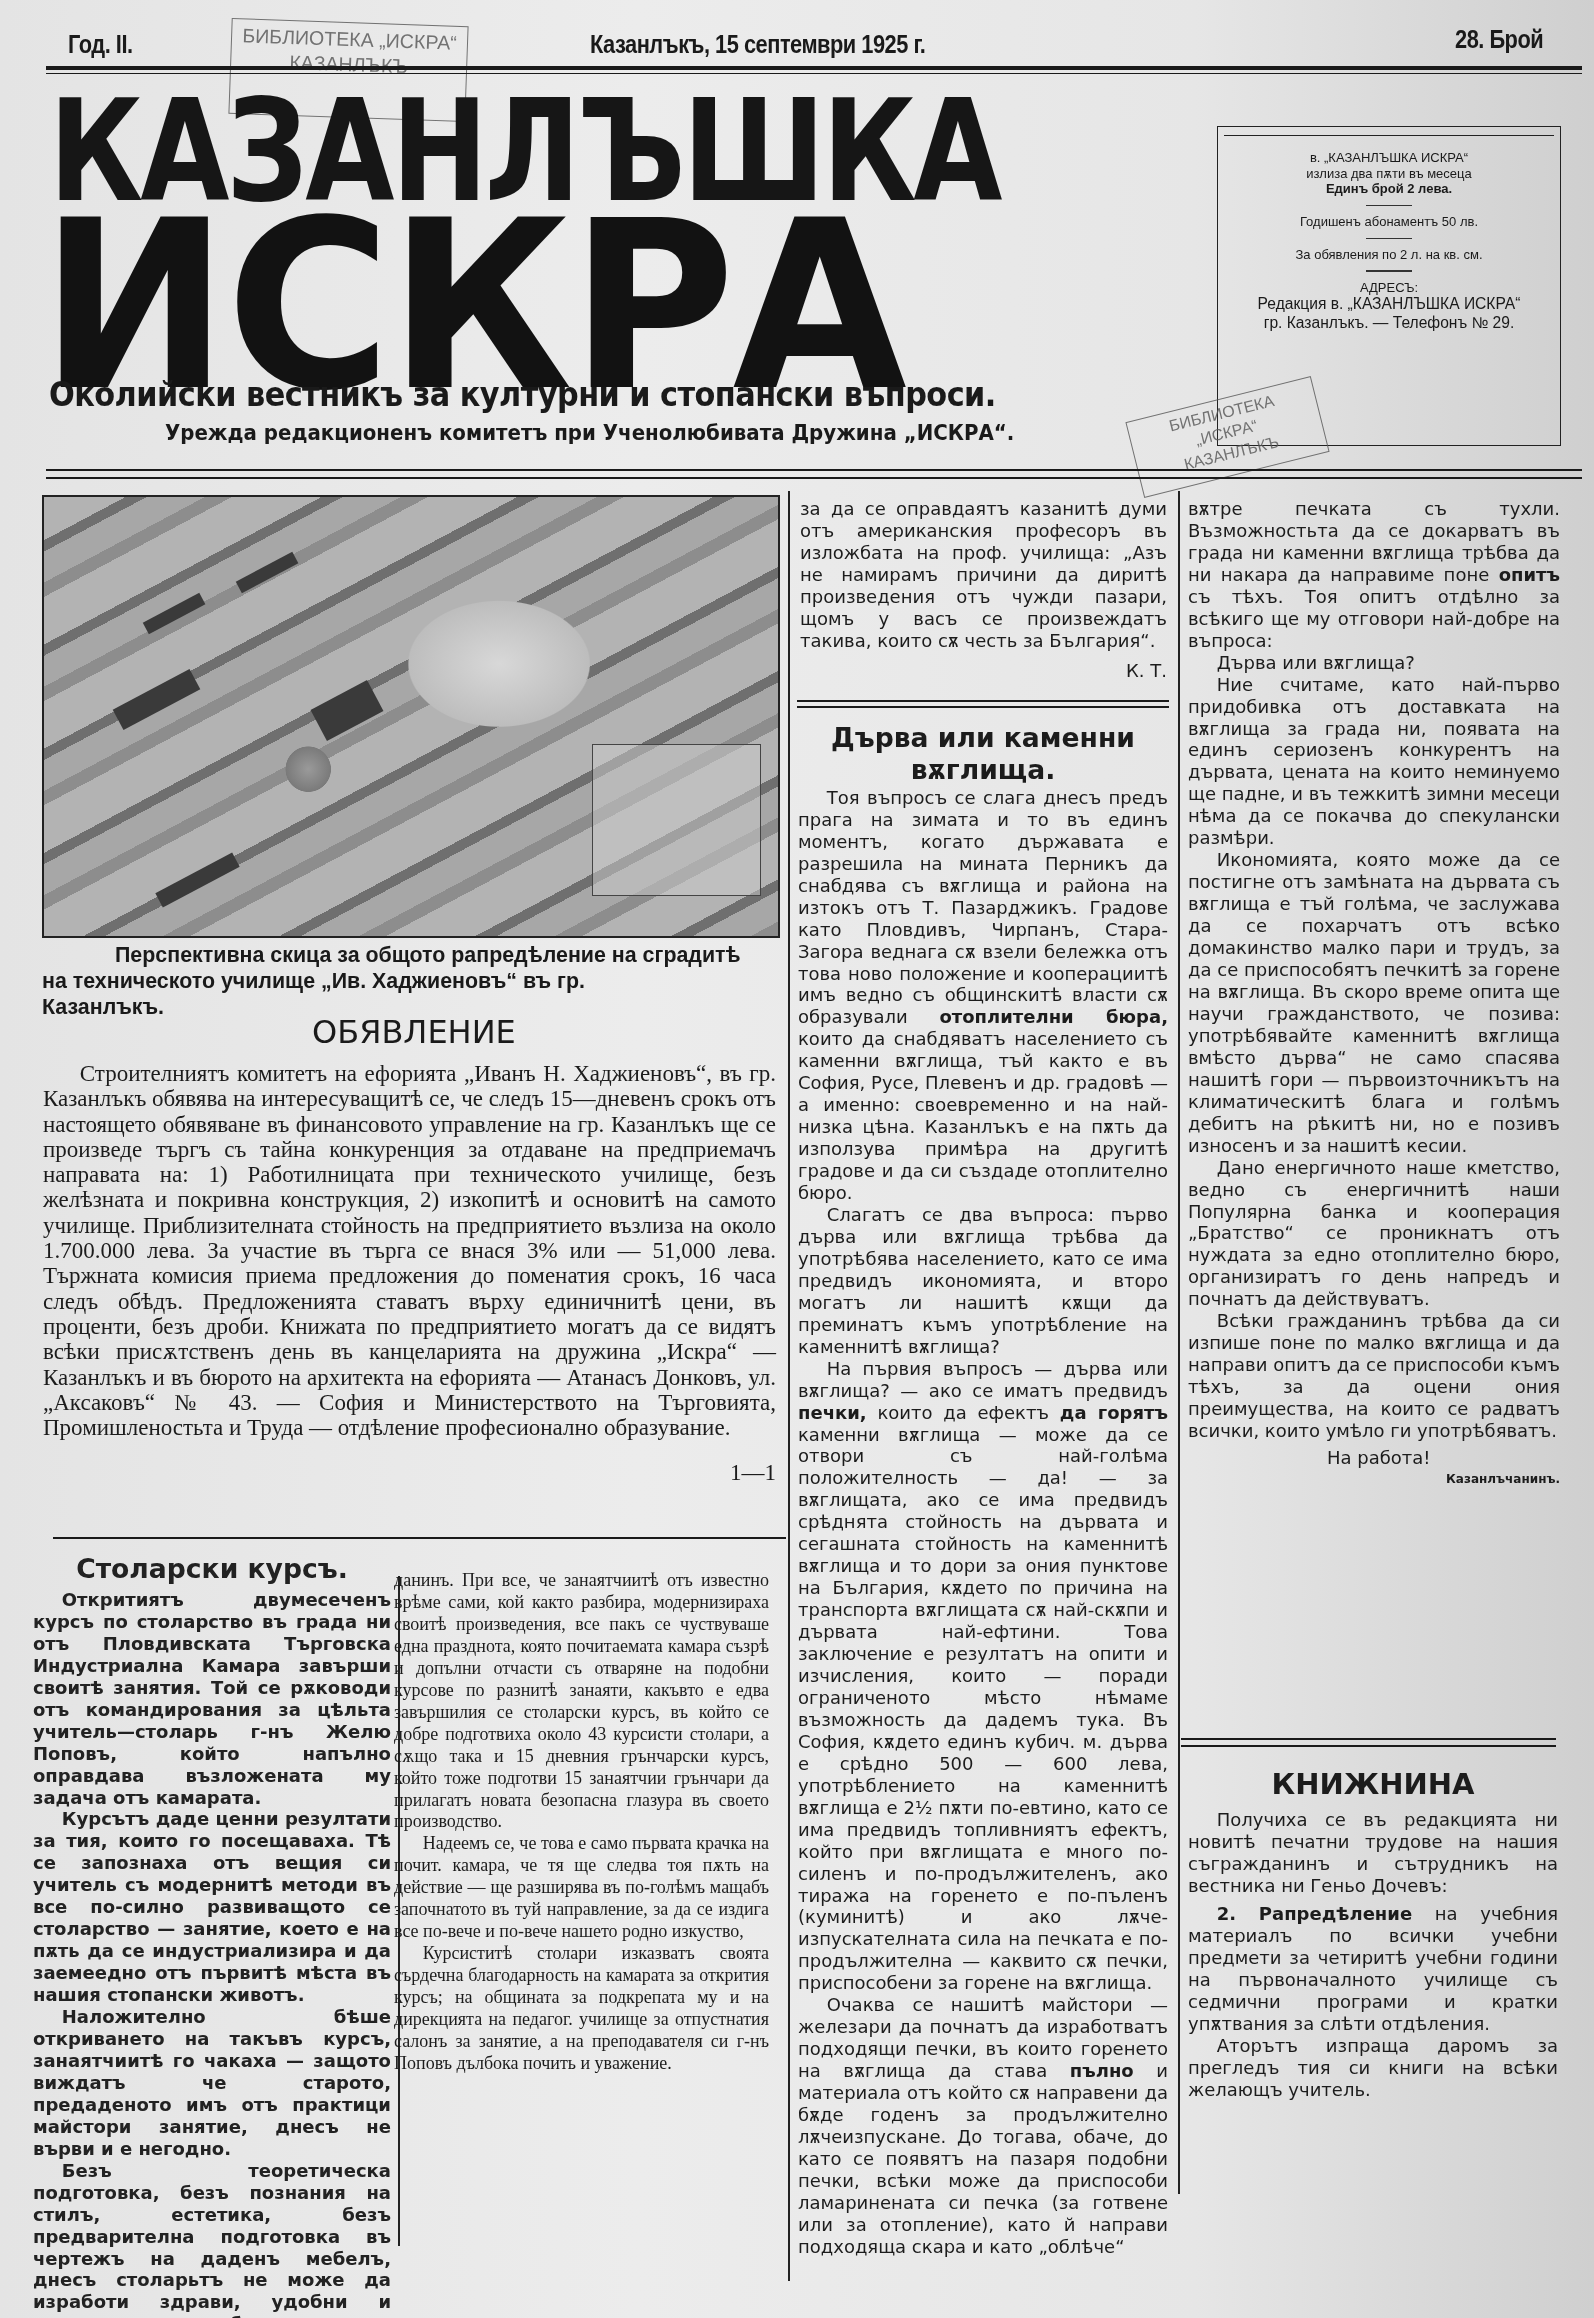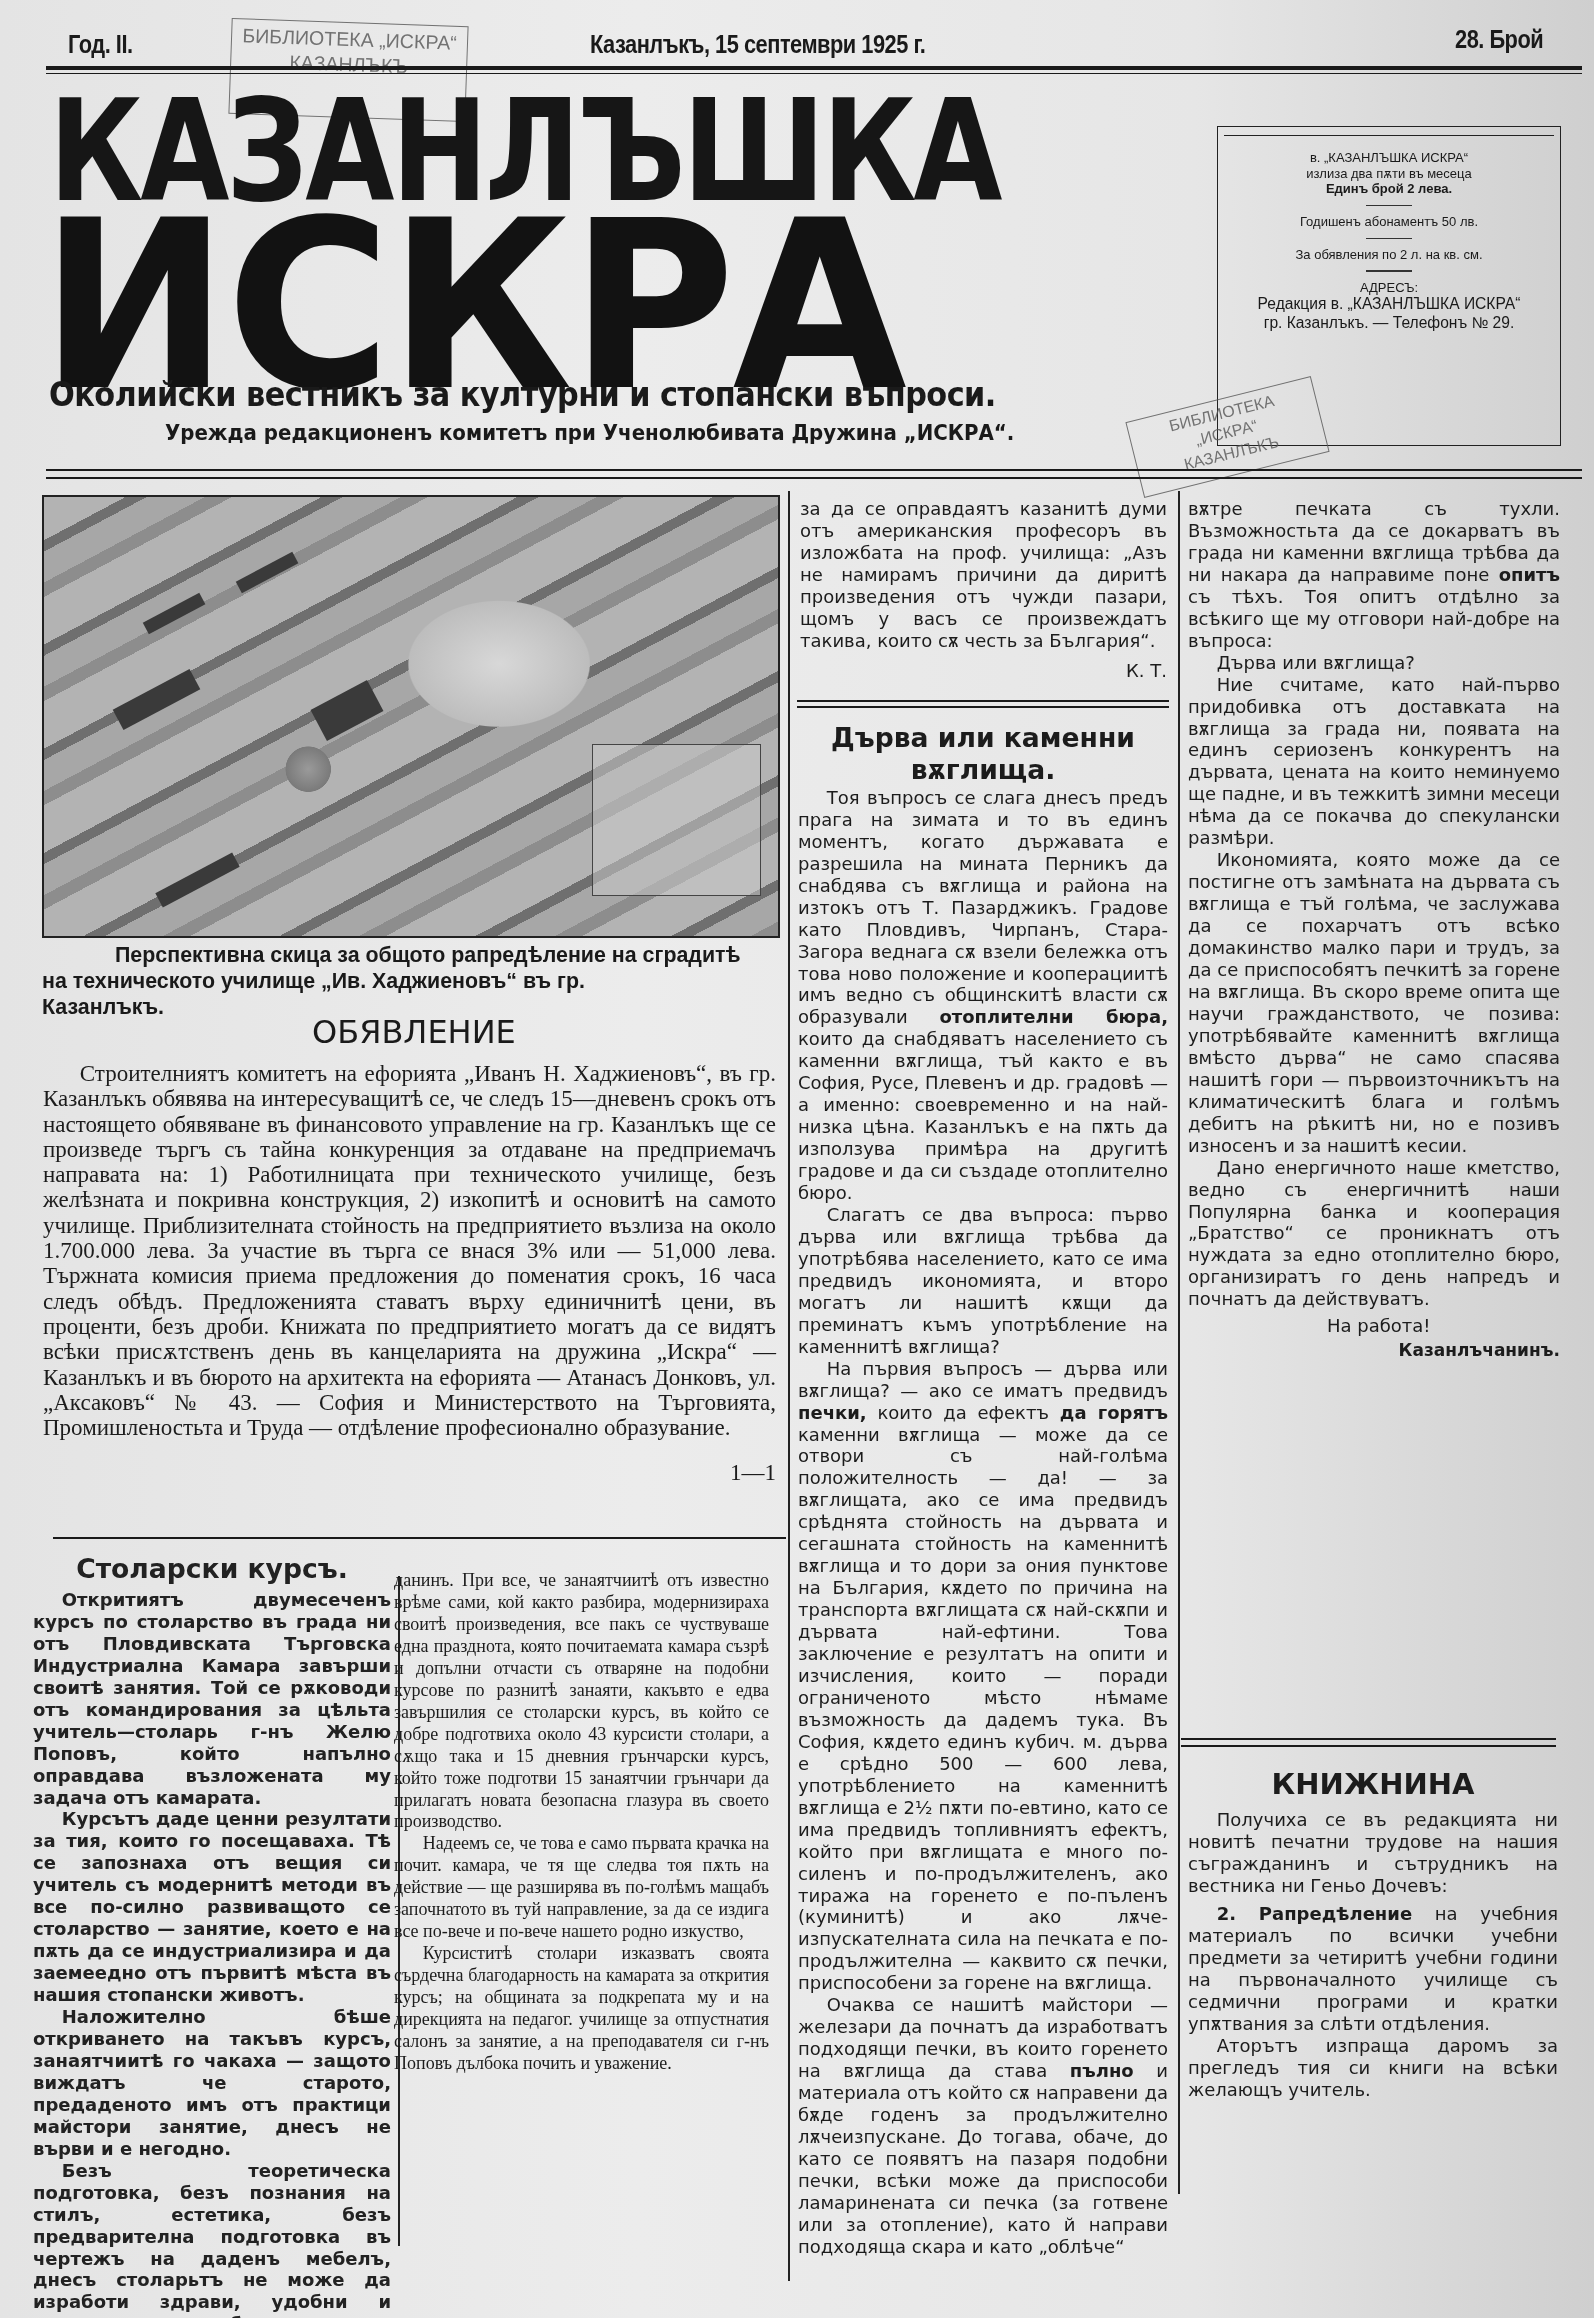--- a/index.html
+++ b/index.html
@@ -138,22 +138,23 @@
   <div class="col" style="left:1188px;top:498px;width:372px;">
     <p class="noi">
       <span>вѫтре печката съ тухли. Възможностьта да се докарватъ въ града ни каменни вѫглища трѣбва да ни накара да направиме поне</span>
       <b>опитъ</b>
       <span>съ тѣхъ. Тоя опитъ отдѣлно за всѣкиго ще му отговори най-добре на въпроса:</span>
     </p>
     <p>Дърва или вѫглища?</p>
     <p>Ние считаме, като най-първо придобивка отъ доставката на вѫглища за града ни, появата на единъ сериозенъ конкурентъ на дървата, цената на които неминуемо ще падне, и въ тежкитѣ зимни месеци нѣма да се покачва до спекулански размѣри.</p>
     <p>Икономията, която може да се постигне отъ замѣната на дървата съ вѫглища е тъй голѣма, че заслужава да се похарчатъ отъ всѣко домакинство малко пари и трудъ, за да се приспособятъ печкитѣ за горене на вѫглища. Въ скоро време опита ще научи гражданството, че позива: употрѣбявайте каменнитѣ вѫглища вмѣсто дърва“ не само спасява нашитѣ гори — първоизточникътъ на климатическитѣ блага и голѣмъ дебитъ на рѣкитѣ ни, но е позивъ износенъ и за нашитѣ кесии.</p>
     <p>Дано енергичното наше кметство, ведно съ енергичнитѣ наши Популярна банка и кооперация „Братство“ се проникнатъ отъ нуждата за едно отоплително бюро, организиратъ го день напредъ и почнатъ да действуватъ.</p>
+    <p>Всѣки гражданинъ трѣбва да си изпише поне по малко вѫглища и да направи опитъ да се приспособи къмъ тѣхъ, за да оцени ония преимущества, на които се радватъ всички, които умѣло ги употрѣбяватъ.</p>
     <p class="noi" style="padding-left:139px;margin-top:4.6px;">На работа!</p>
-    <p class="right" style="font-size:17px;font-weight:bold;margin-top:3.5px;">Казанлъчанинъ.</p>
+    <p class="right" style="font-size:12px;font-weight:bold;margin-top:3.5px;">Казанлъчанинъ.</p>
   </div>
   <div class="rule" style="left:1181px;top:1738px;width:375px;height:2.3px;"></div>
   <div class="rule" style="left:1181px;top:1745px;width:375px;height:1.7px;"></div>
 
   <div class="col" style="left:1188px;top:1767px;width:370px;">
     <p class="h2" style="font-size:29px;margin-bottom:7px;">КНИЖНИНА</p>
     <p>Получиха се въ редакцията ни новитѣ печатни трудове на нашия съгражданинъ и сътрудникъ на вестника ни Геньо Дочевъ:</p>
     <p style="margin-top:5.8px;">
       <b>2.</b>
       <b>Рапредѣление</b>

